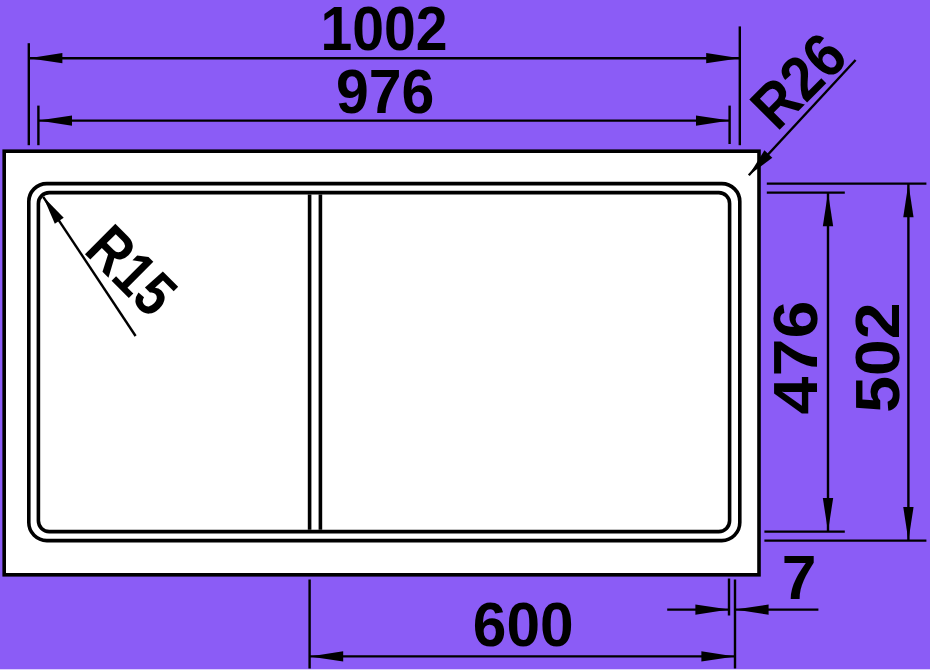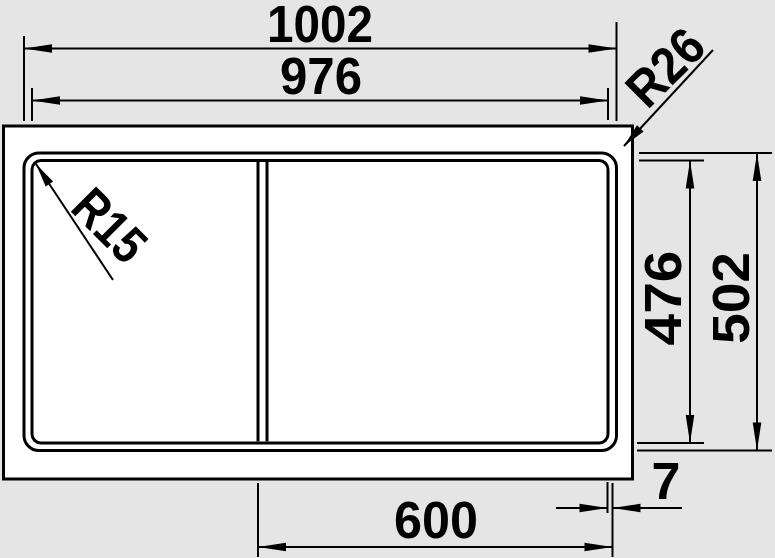--- a/index.html
+++ b/index.html
@@ -1,16 +1,16 @@
 <!DOCTYPE html>
 <html><head>
 <meta charset="utf-8">
 <style>
   html,body{margin:0;padding:0;background:#ffffff;}
-  .stage{position:relative;width:775px;height:558px;background:#e5e5e5;overflow:hidden;}
+  .stage{position:relative;width:775px;height:558px;background:#8b5cf6;overflow:hidden;}
   svg{display:block;}
   svg text{
     font-family:"Liberation Sans",sans-serif;
     font-weight:bold;
     font-size:52px;
     fill:#000000;
   }
   .thick{stroke:#000000;stroke-width:3;fill:none;}
   .thin{stroke:#000000;stroke-width:2;fill:none;}
   .fillrect{fill:#ffffff;}

